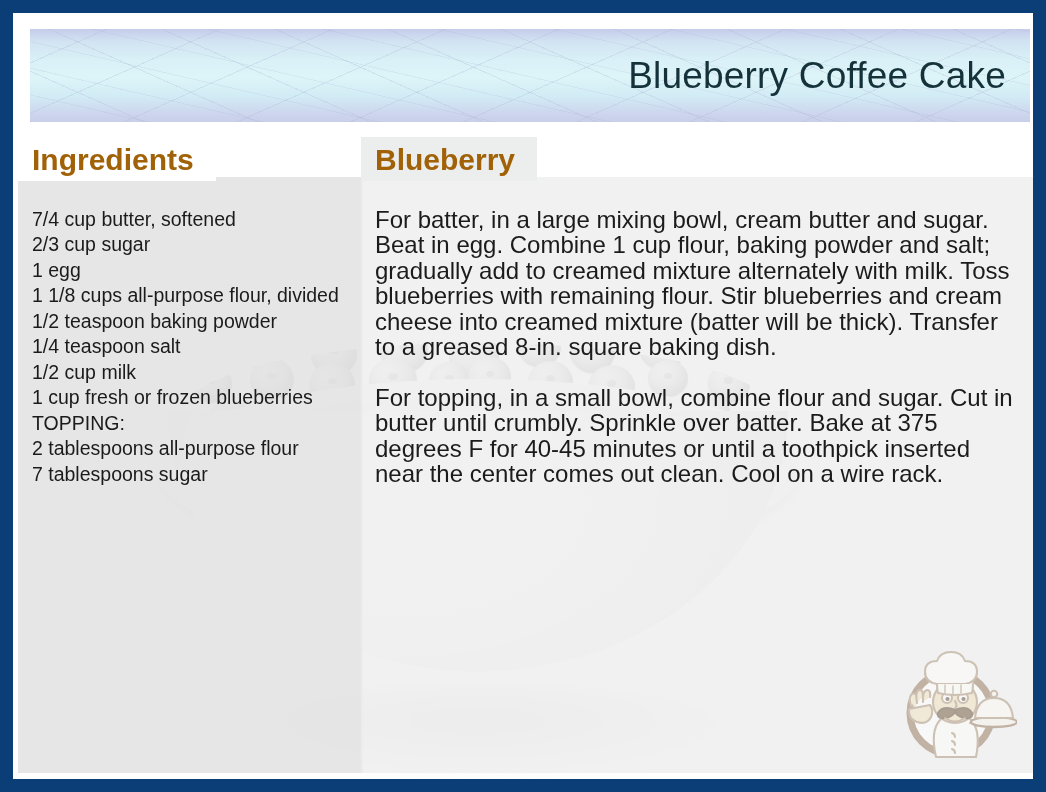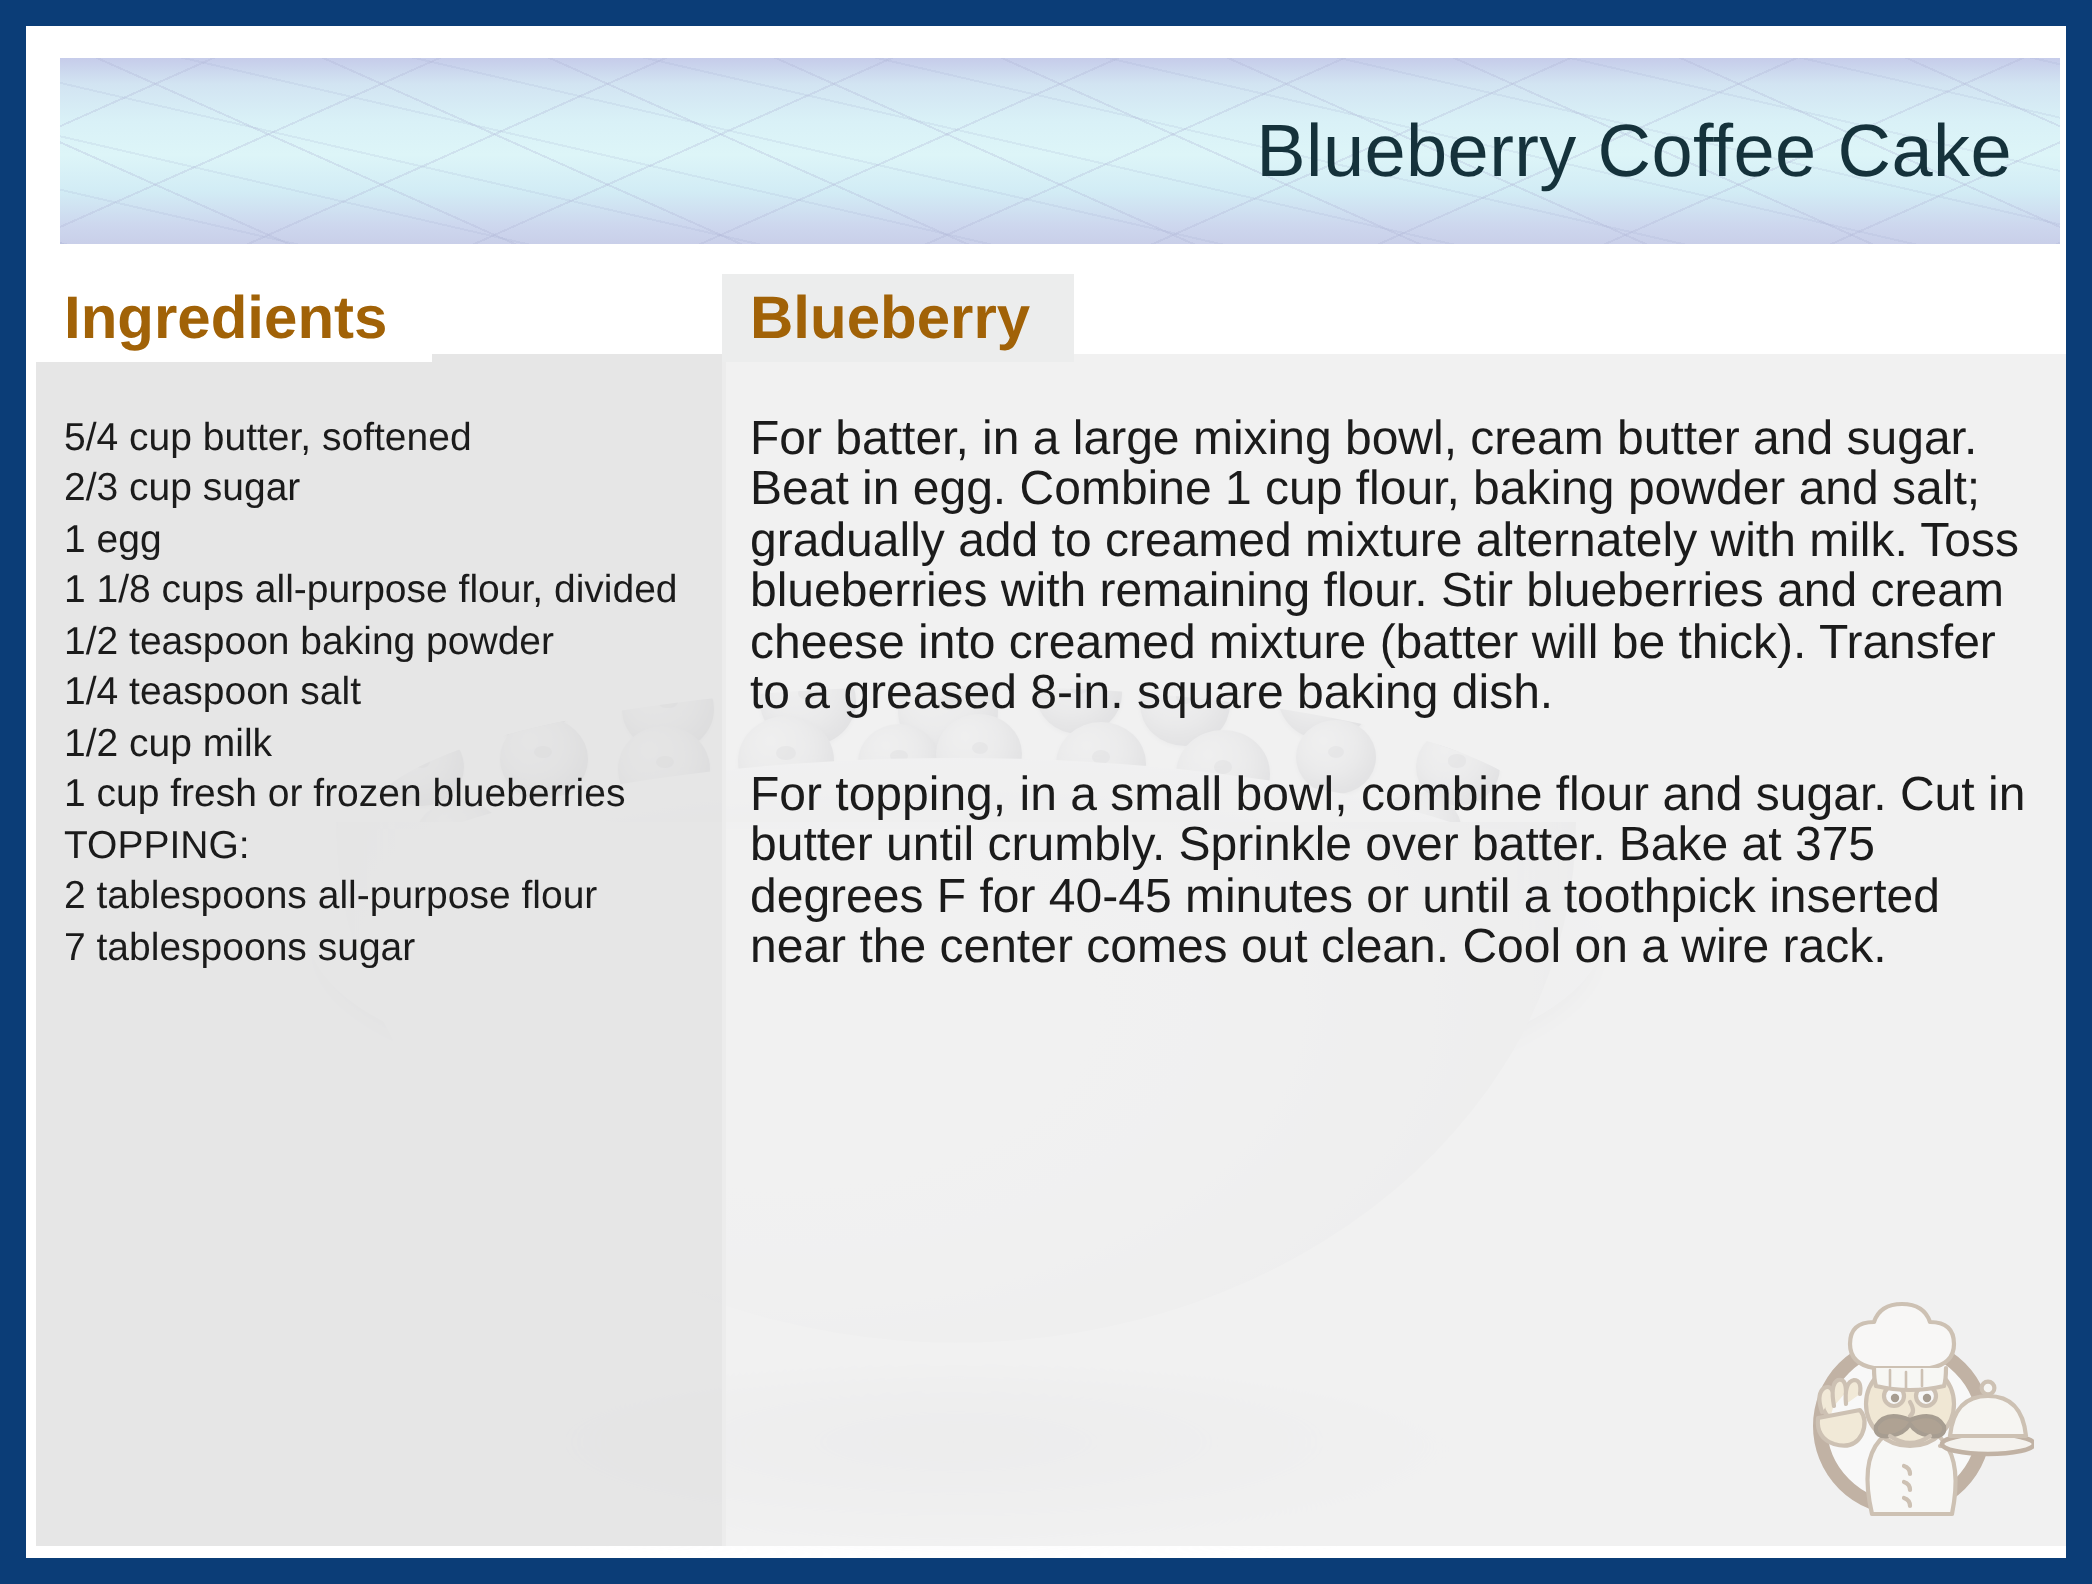--- a/index.html
+++ b/index.html
@@ -251,21 +251,21 @@
       </div>
     </div>
 
     <div id="header-banner">
       <div id="page-title">Blueberry Coffee Cake</div>
     </div>
 
     <div id="ingredients-col" class="panel-col">
       <div id="ingredients-tab" class="panel-tab">Ingredients</div>
       <div id="ingredients-body" class="panel-body">
-        <div class="ing-line">5/4 cup butter, softened</div>
+        <div class="ing-line">7/4 cup butter, softened</div>
         <div class="ing-line">2/3 cup sugar</div>
         <div class="ing-line">1 egg</div>
         <div class="ing-line">1 1/8 cups all-purpose flour, divided</div>
         <div class="ing-line">1/2 teaspoon baking powder</div>
         <div class="ing-line">1/4 teaspoon salt</div>
         <div class="ing-line">1/2 cup milk</div>
         <div class="ing-line">1 cup fresh or frozen blueberries</div>
         <div class="ing-line">TOPPING:</div>
         <div class="ing-line">2 tablespoons all-purpose flour</div>
         <div class="ing-line">7 tablespoons sugar</div>

